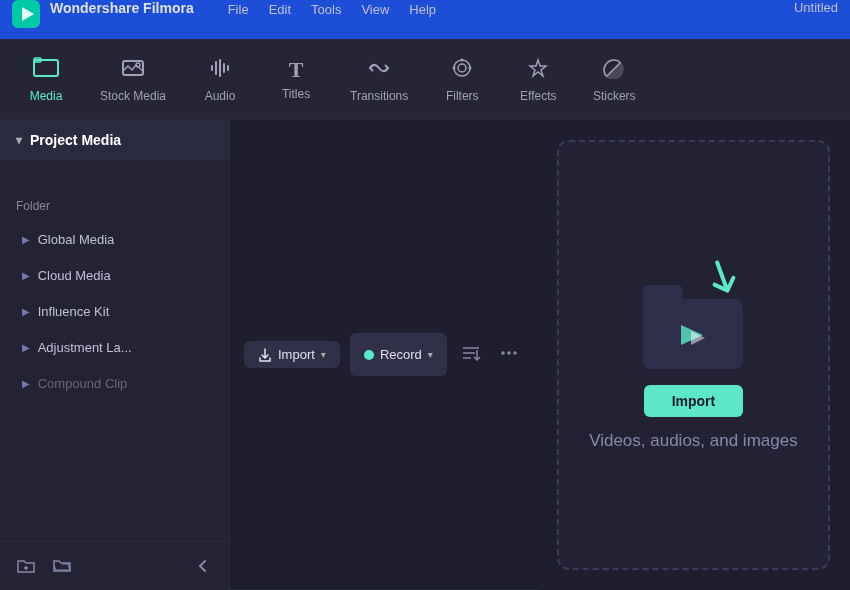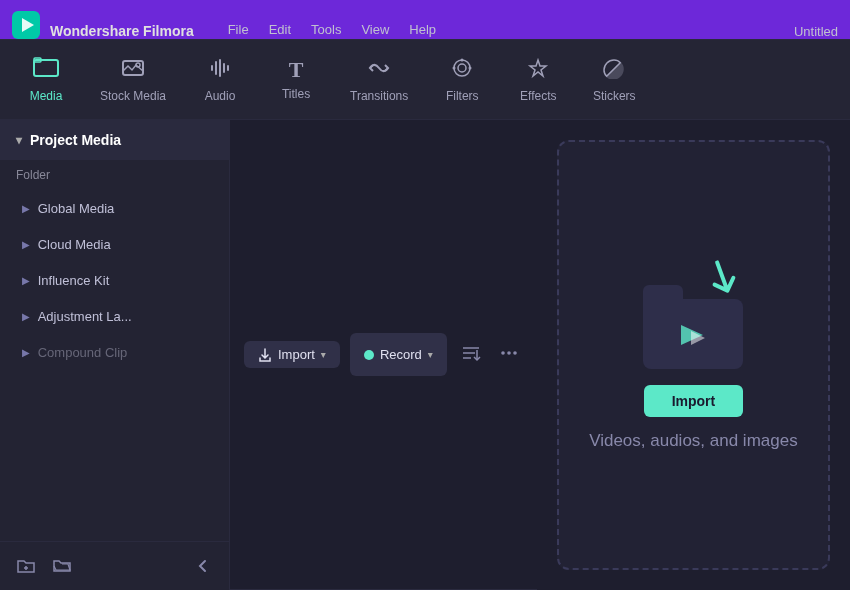--- a/index.html
+++ b/index.html
@@ -9,23 +9,23 @@
       background: #1a1a2e;
       font-family: 'Segoe UI', Arial, sans-serif;
       color: #e0e0e0;
       overflow: hidden;
       user-select: none;
     }
 
     
     .titlebar {
       height: 40px;
-      background: #6d28d9;
-      display: flex;
-      align-items: flex-end;
+      background: #1d4ed8;
+      display: flex;
+      align-items: flex-start;
       padding: 0 12px;
       gap: 10px;
       border-bottom: 1px solid #2a2a3e;
     }
     .titlebar-logo {
       width: 28px;
       height: 28px;
       display: flex;
       align-items: center;
       justify-content: center;
@@ -287,20 +287,21 @@
     .dropzone-hint {
       font-size: 17px;
       color: #8888aa;
     }
 
     
     .sidebar-scroll {
       flex: 1;
       overflow-y: auto;
       overflow-x: hidden;
+      margin-top: 31px;
     }
     .sidebar-scroll::-webkit-scrollbar { width: 4px; }
     .sidebar-scroll::-webkit-scrollbar-track { background: transparent; }
     .sidebar-scroll::-webkit-scrollbar-thumb { background: #3a3a5a; border-radius: 2px; }
   </style>
 </head>
 <body>
 
 <div class="titlebar">
   <div class="titlebar-logo">

